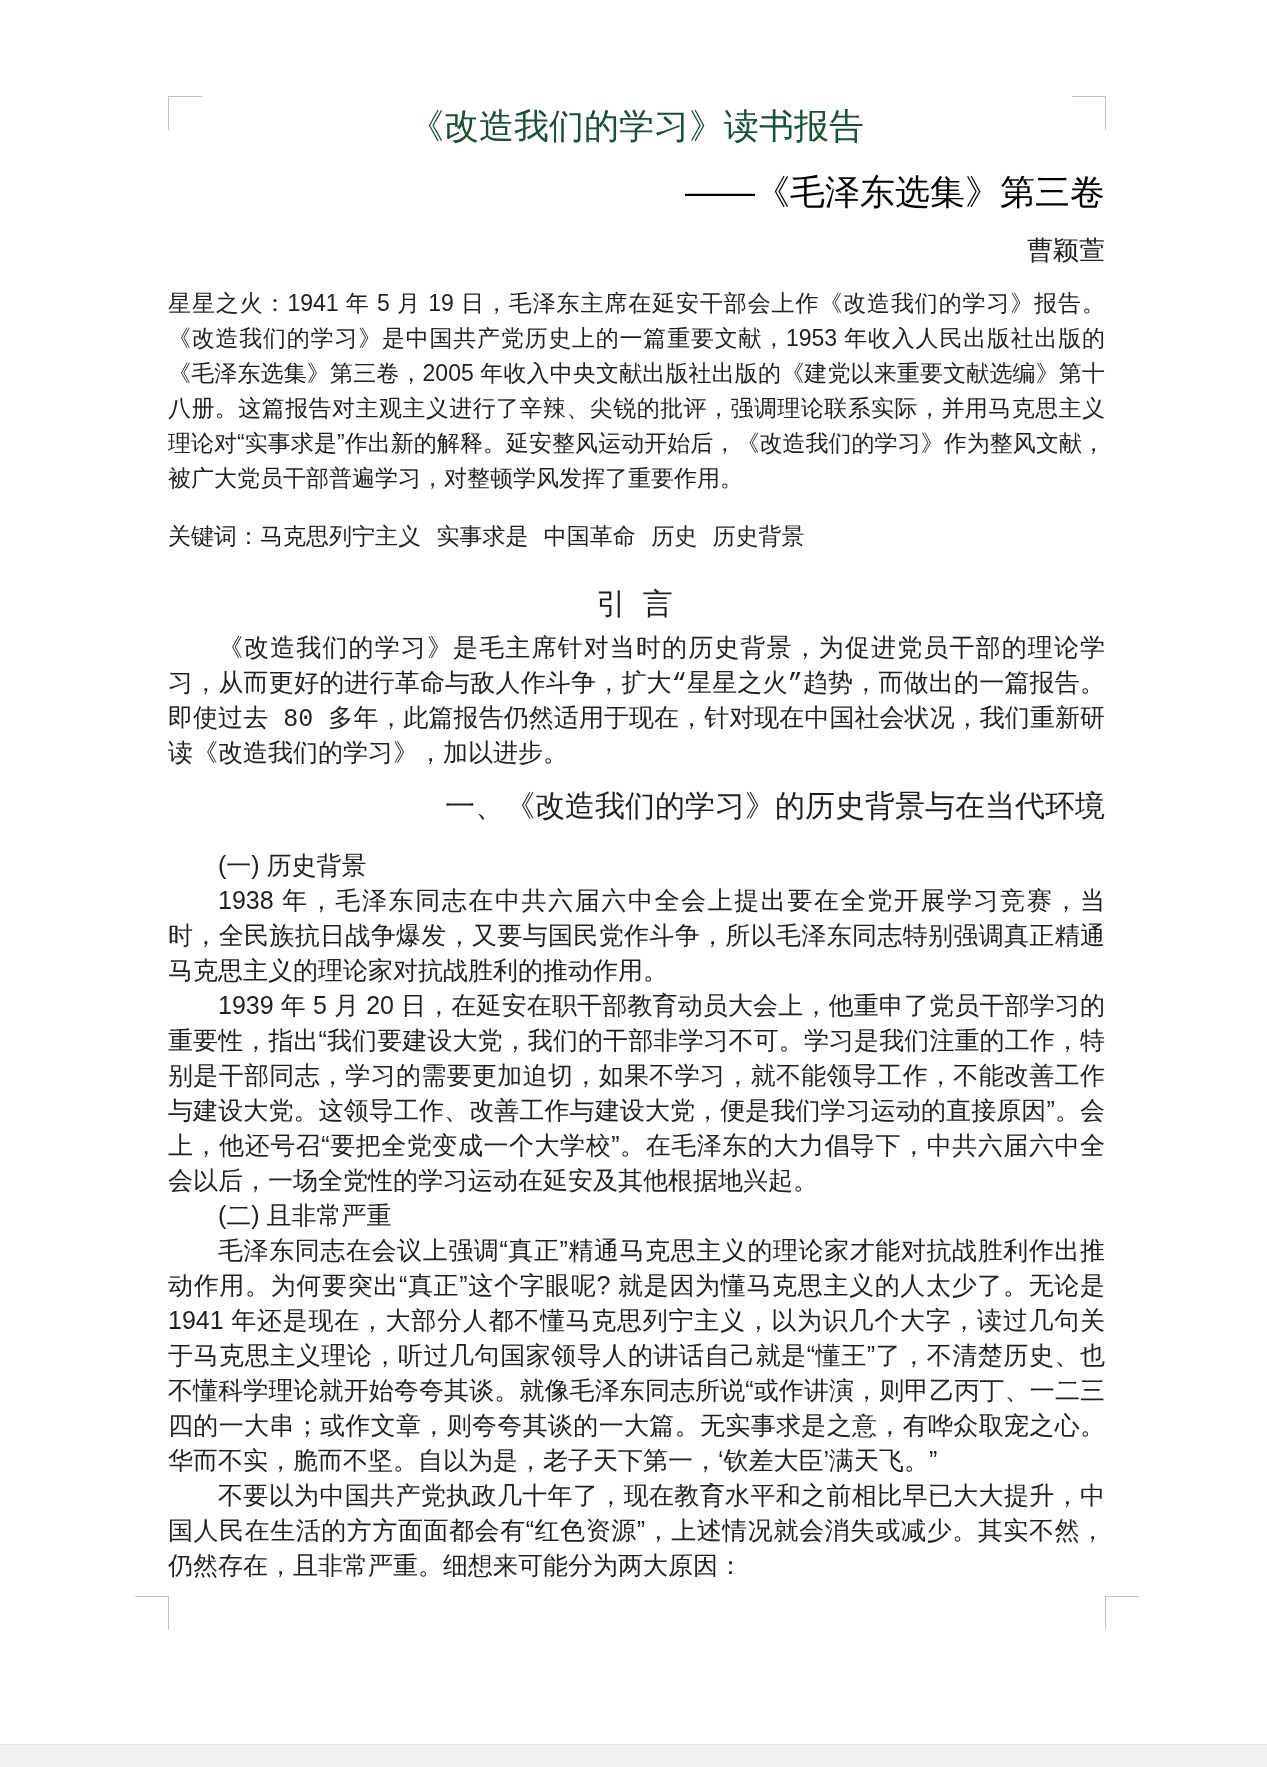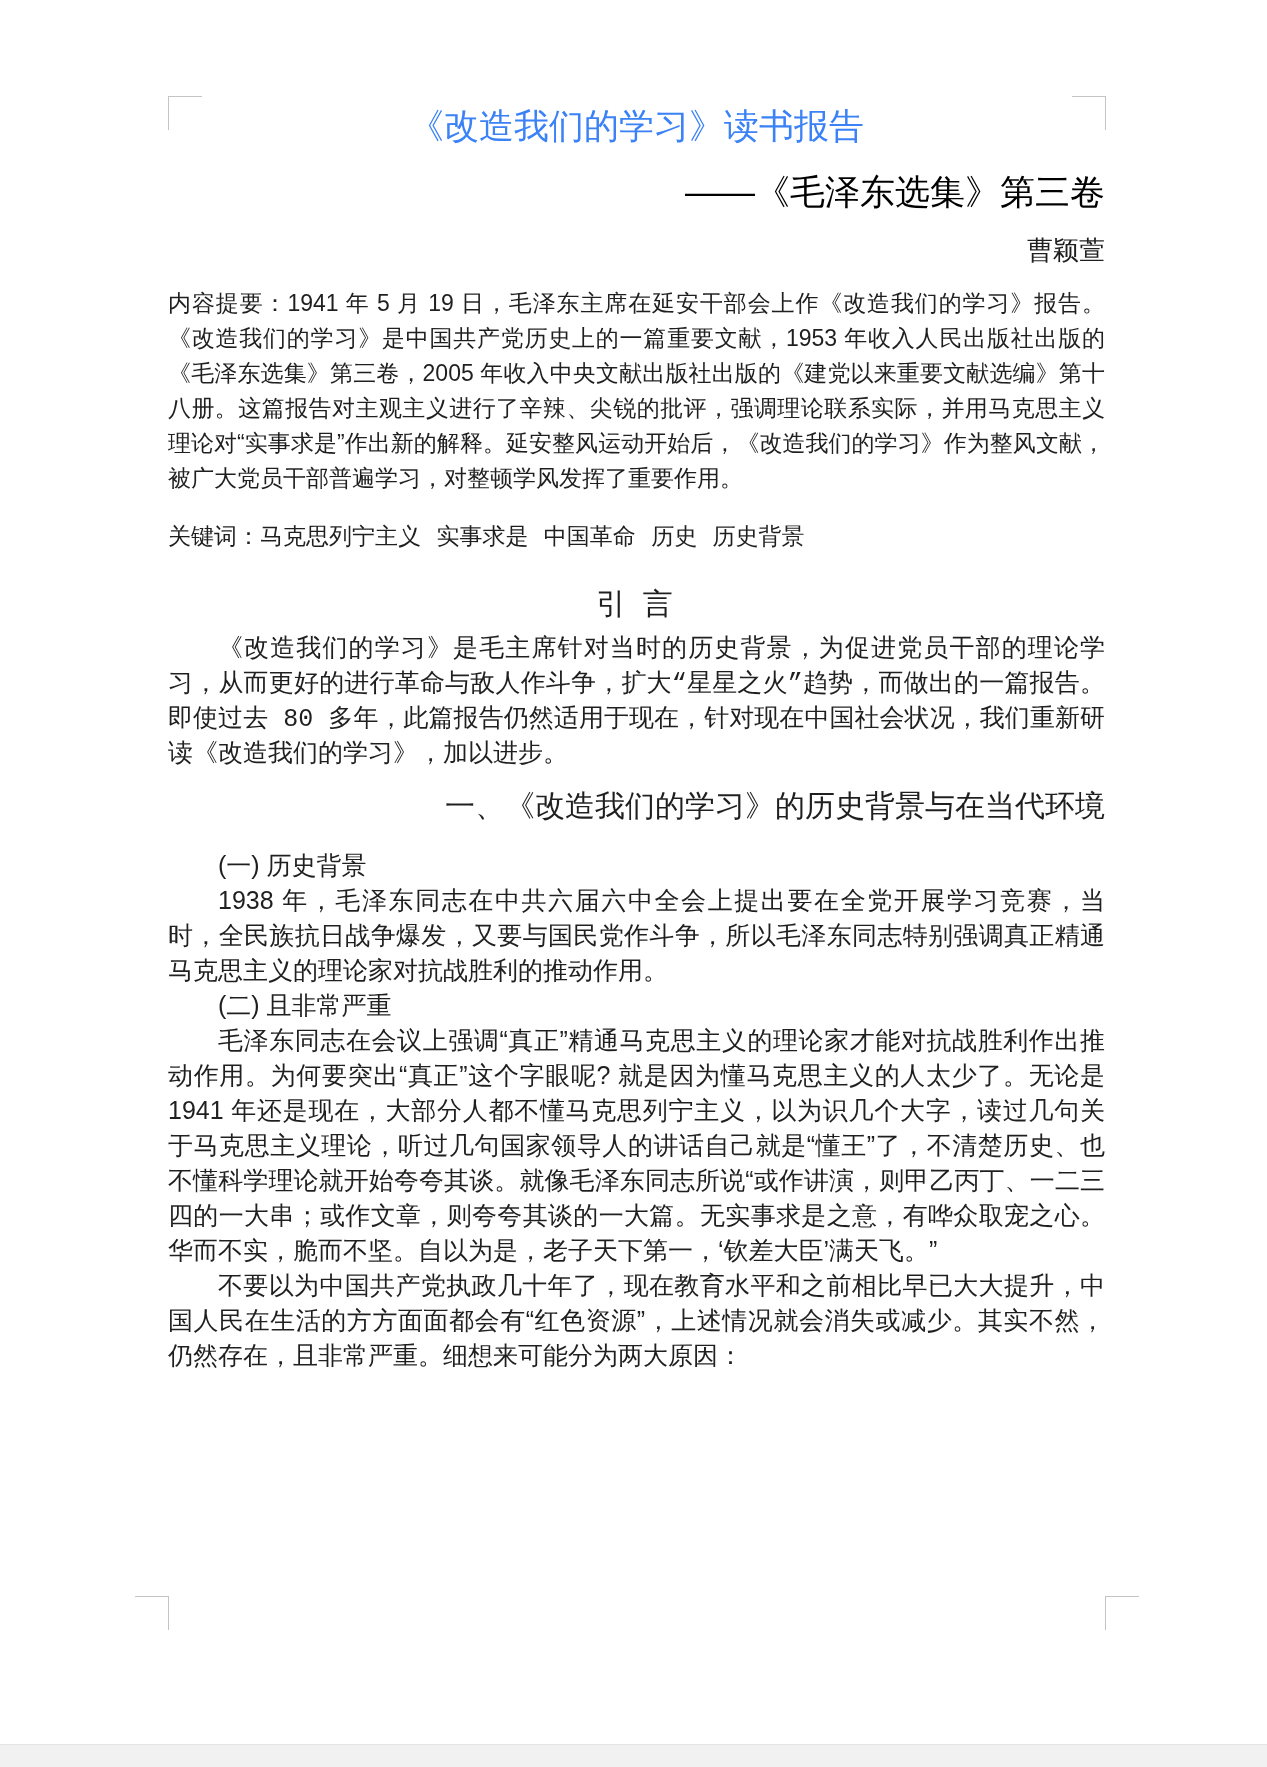--- a/index.html
+++ b/index.html
@@ -21,21 +21,21 @@
     left: 168px;
     top: 0;
     width: 937px;
   }
   .doc-title {
     margin-top: 104px;
     font-size: 35px;
     line-height: 44px;
     font-weight: 400;
     text-align: center;
-    color: #3b82f6;
+    color: #14532d;
   }
   .doc-subtitle {
     margin-top: 22px;
     font-size: 35px;
     line-height: 44px;
     text-align: right;
     color: #000000;
   }
   .doc-author {
     margin-top: 20px;
@@ -115,34 +115,35 @@
   <div class="mark br"></div>
 
   <div class="content">
 
     <div class="doc-title">《改造我们的学习》读书报告</div>
 
     <div class="doc-subtitle">——《毛泽东选集》第三卷</div>
 
     <div class="doc-author">曹颖萱</div>
 
-    <p class="abstract"><span>内容提要：</span><span>1941 年 5 月 19 日，毛泽东主席在延安干部会上作《改造我们的学习》报告。《改造我们的学习》是中国共产党历史上的一篇重要文献，1953 年收入人民出版社出版的《毛泽东选集》第三卷，2005 年收入中央文献出版社出版的《建党以来重要文献选编》第十八册。这篇报告对主观主义进行了辛辣、尖锐的批评，强调理论联系实际，并用马克思主义理论对“实事求是”作出新的解释。延安整风运动开始后，《改造我们的学习》作为整风文献，被广大党员干部普遍学习，对整顿学风发挥了重要作用。</span></p>
+    <p class="abstract"><span>星星之火：</span><span>1941 年 5 月 19 日，毛泽东主席在延安干部会上作《改造我们的学习》报告。《改造我们的学习》是中国共产党历史上的一篇重要文献，1953 年收入人民出版社出版的《毛泽东选集》第三卷，2005 年收入中央文献出版社出版的《建党以来重要文献选编》第十八册。这篇报告对主观主义进行了辛辣、尖锐的批评，强调理论联系实际，并用马克思主义理论对“实事求是”作出新的解释。延安整风运动开始后，《改造我们的学习》作为整风文献，被广大党员干部普遍学习，对整顿学风发挥了重要作用。</span></p>
 
     <p class="keywords"><span>关键词：</span><span class="kw-text">马克思列宁主义 实事求是 中国革命 历史 历史背景</span></p>
 
     <div class="intro-heading">引 言</div>
 
     <p class="para intro-para">《改造我们的学习》是毛主席针对当时的历史背景，为促进党员干部的理论学习，从而更好的进行革命与敌人作斗争，扩大“星星之火”趋势，而做出的一篇报告。即使过去 80 多年，此篇报告仍然适用于现在，针对现在中国社会状况，我们重新研读《改造我们的学习》，加以进步。</p>
 
     <div class="section-heading">一、《改造我们的学习》的历史背景与在当代环境</div>
 
     <div class="sub-heading">(一) 历史背景</div>
 
     <p class="para">1938 年，毛泽东同志在中共六届六中全会上提出要在全党开展学习竞赛，当时，全民族抗日战争爆发，又要与国民党作斗争，所以毛泽东同志特别强调真正精通马克思主义的理论家对抗战胜利的推动作用。</p>
 
+    <p class="para">1939 年 5 月 20 日，在延安在职干部教育动员大会上，他重申了党员干部学习的重要性，指出“我们要建设大党，我们的干部非学习不可。学习是我们注重的工作，特别是干部同志，学习的需要更加迫切，如果不学习，就不能领导工作，不能改善工作与建设大党。这领导工作、改善工作与建设大党，便是我们学习运动的直接原因”。会上，他还号召“要把全党变成一个大学校”。在毛泽东的大力倡导下，中共六届六中全会以后，一场全党性的学习运动在延安及其他根据地兴起。</p>
 
     <div class="sub-heading second">(二) 且非常严重</div>
 
     <p class="para">毛泽东同志在会议上强调“真正”精通马克思主义的理论家才能对抗战胜利作出推动作用。为何要突出“真正”这个字眼呢? 就是因为懂马克思主义的人太少了。无论是 1941 年还是现在，大部分人都不懂马克思列宁主义，以为识几个大字，读过几句关于马克思主义理论，听过几句国家领导人的讲话自己就是“懂王”了，不清楚历史、也不懂科学理论就开始夸夸其谈。就像毛泽东同志所说“或作讲演，则甲乙丙丁、一二三四的一大串；或作文章，则夸夸其谈的一大篇。无实事求是之意，有哗众取宠之心。华而不实，脆而不坚。自以为是，老子天下第一，‘钦差大臣’满天飞。”</p>
 
     <p class="para">不要以为中国共产党执政几十年了，现在教育水平和之前相比早已大大提升，中国人民在生活的方方面面都会有“红色资源”，上述情况就会消失或减少。其实不然，仍然存在，且非常严重。细想来可能分为两大原因：</p>
 
   </div>
 
   <div class="page-gap"></div>

